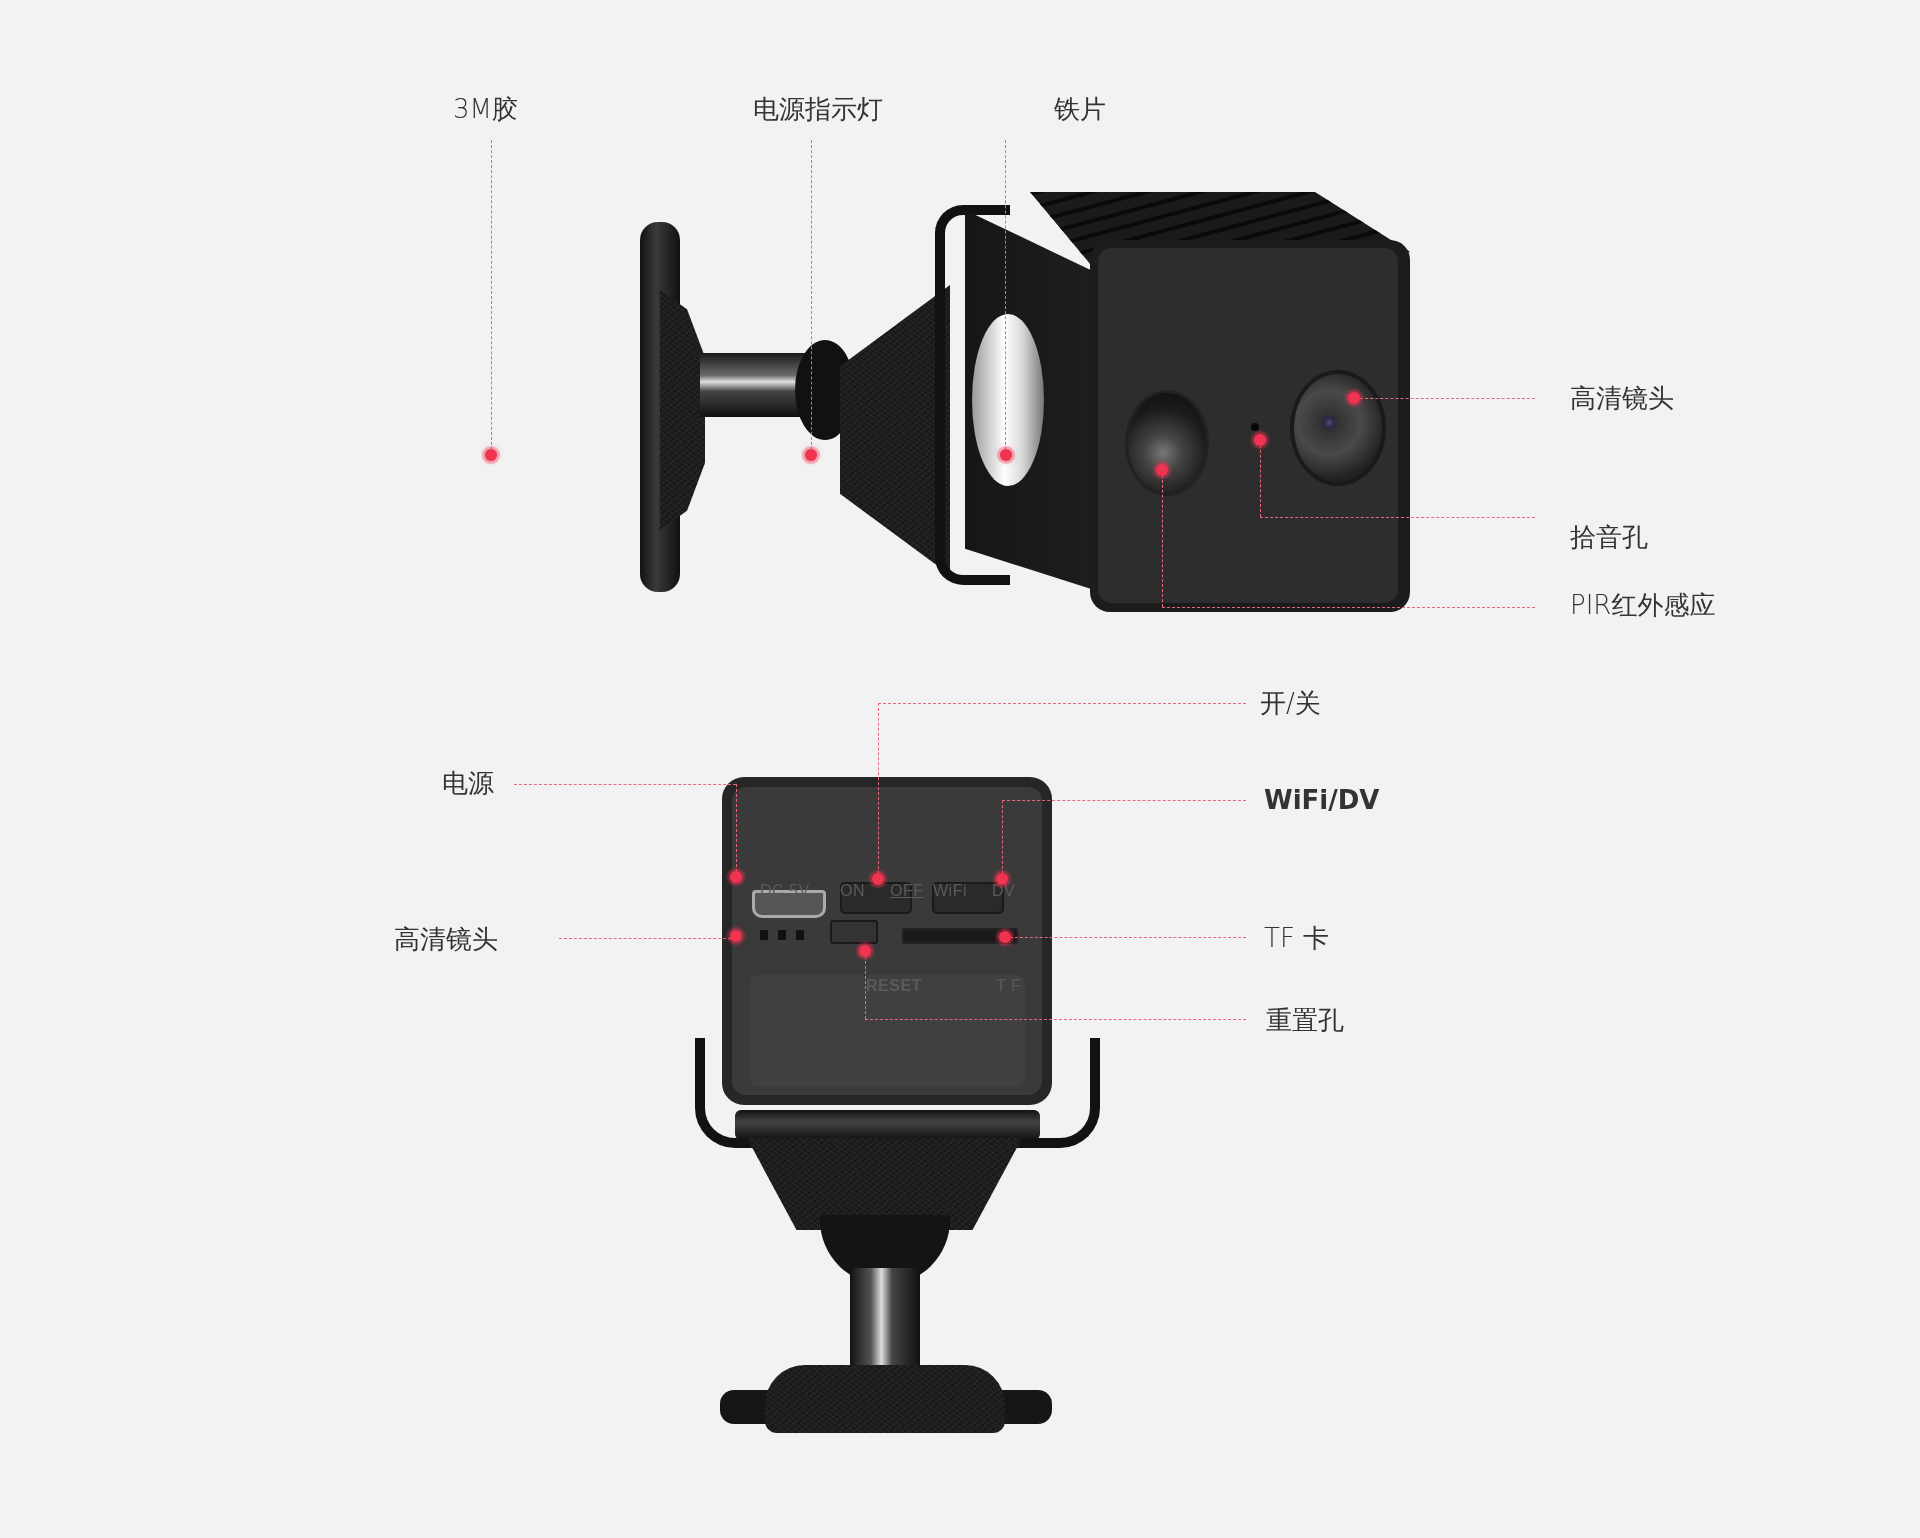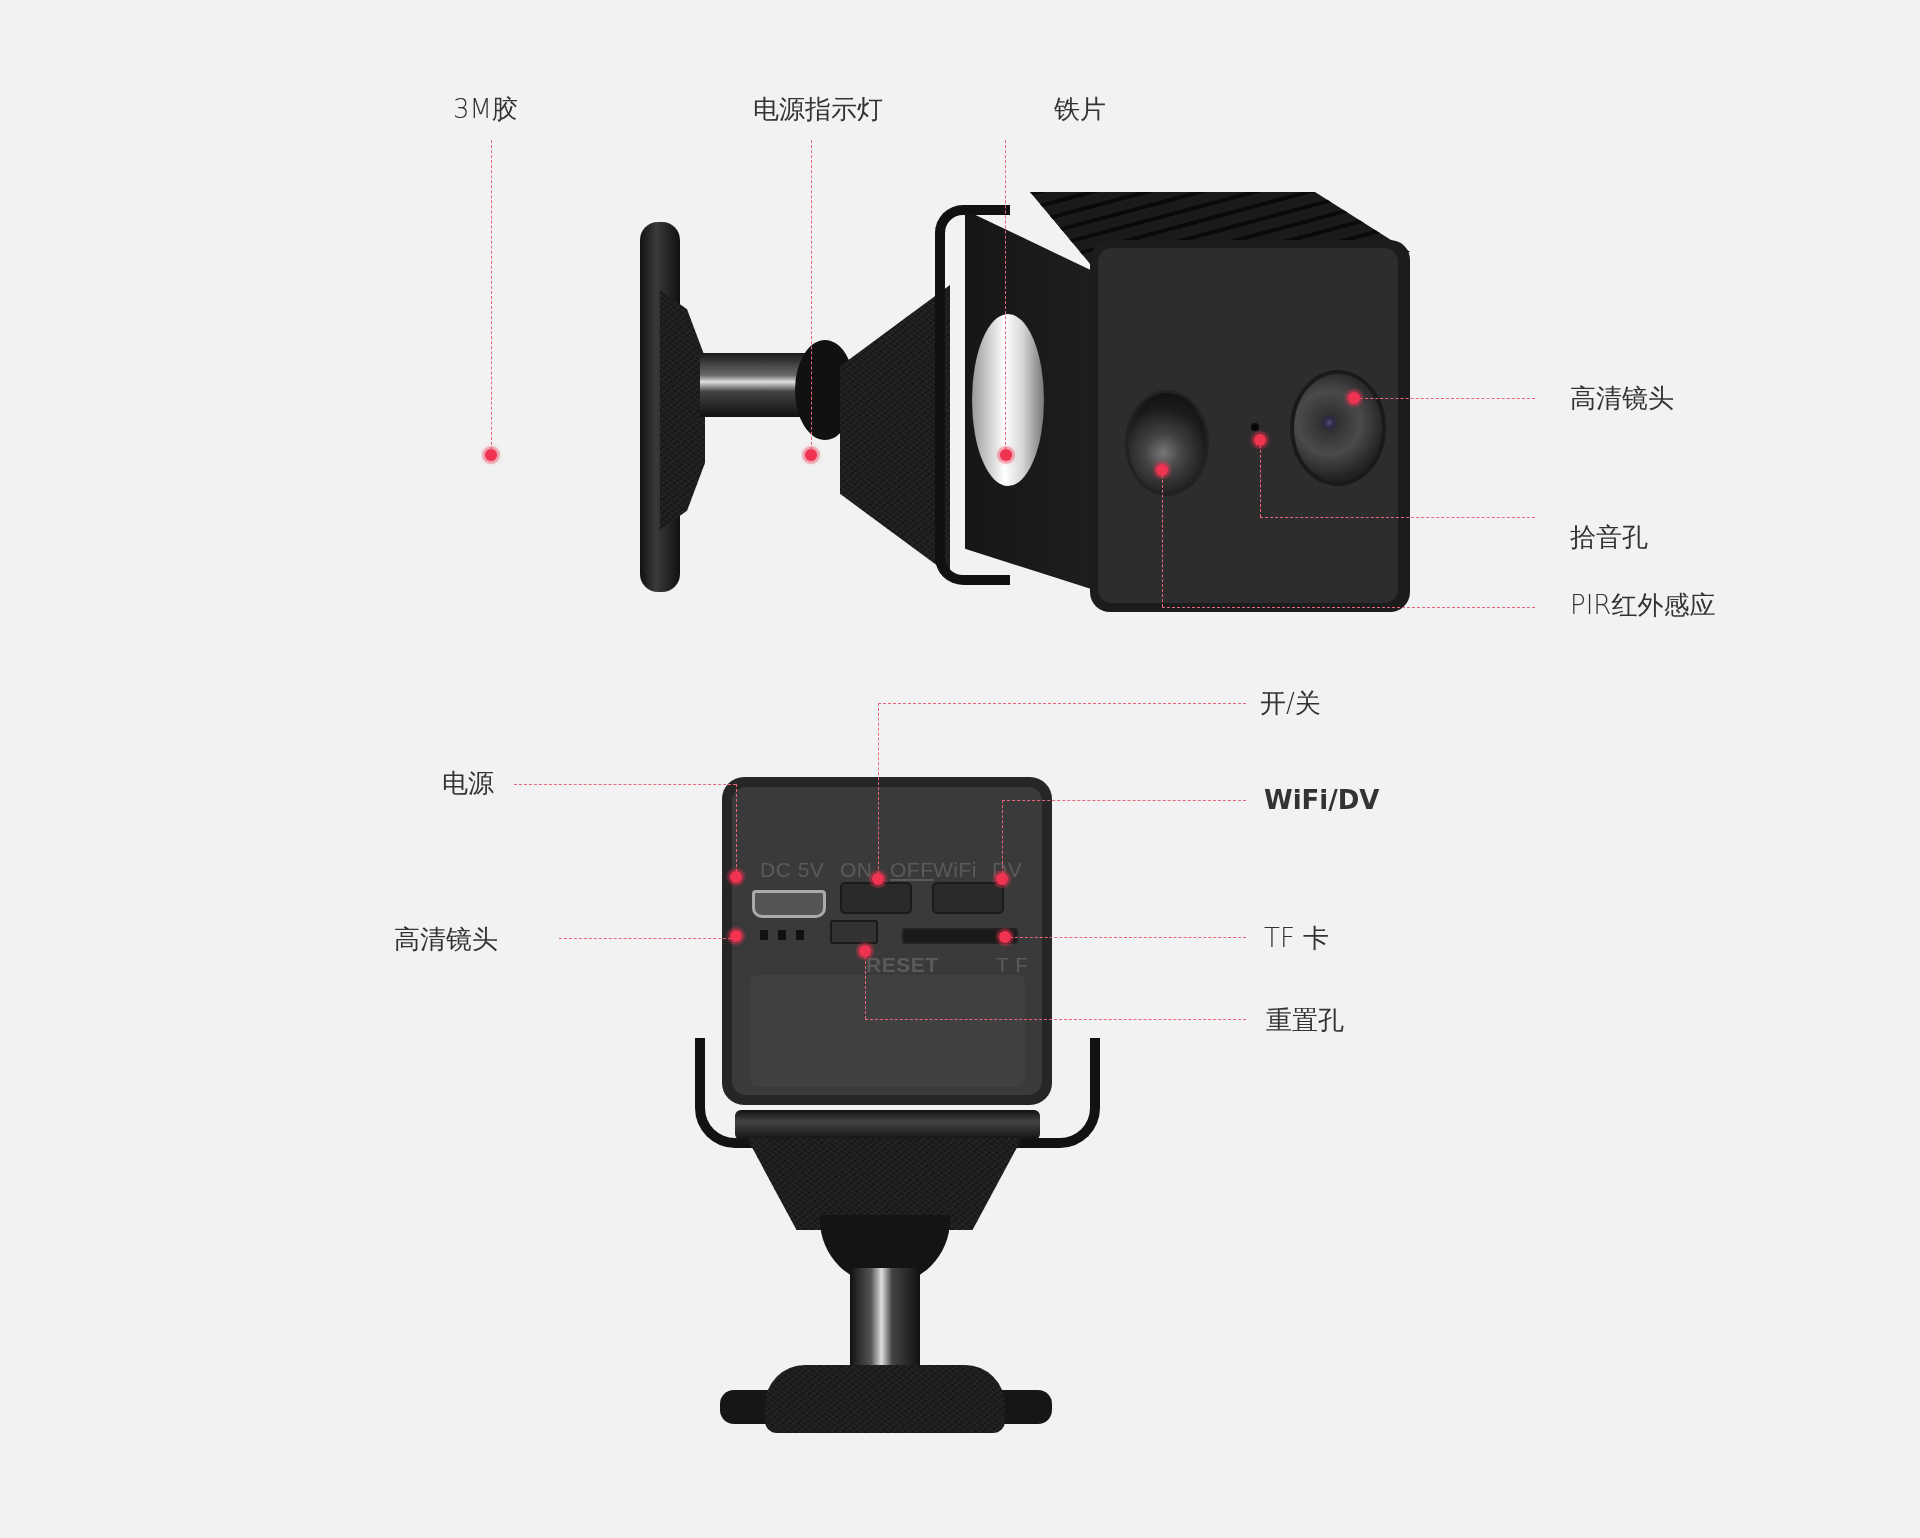--- a/index.html
+++ b/index.html
@@ -3,21 +3,21 @@
 <meta charset="utf-8">
 <style>
   html,body{margin:0;padding:0;}
   body{width:1920px;height:1538px;background:#f2f2f2;position:relative;overflow:hidden;font-family:"DejaVu Sans","Liberation Sans",sans-serif;}
   .label{position:absolute;font-size:26px;color:#333;white-space:nowrap;line-height:30px;font-weight:300;}
   .vline{position:absolute;width:0;border-left:1px dashed #e8677a;}
   .hline{position:absolute;height:0;border-top:1px dashed #e8677a;}
   .dot{position:absolute;width:12px;height:12px;margin:-6px 0 0 -6px;border-radius:50%;background:#ef3350;box-shadow:0 0 0 3px rgba(239,51,80,.3),0 0 6px rgba(239,51,80,.6);z-index:5;}
   .abs{position:absolute;}
   .leather{background:#1e1e1e;background-image:repeating-linear-gradient(35deg,rgba(255,255,255,.04) 0 1px,transparent 1px 4px),repeating-linear-gradient(-40deg,rgba(0,0,0,.35) 0 1px,transparent 1px 5px);}
-  .panel-text{position:absolute;font-size:21px;color:#5a5a5a;font-family:"Liberation Sans",sans-serif;letter-spacing:.5px;}
+  .panel-text{position:absolute;font-size:16px;color:#5a5a5a;font-family:"Liberation Sans",sans-serif;letter-spacing:.5px;margin-top:24px;}
 </style>
 </head>
 <body>
 
 <div>
 
   <div class="abs" style="left:640px;top:222px;width:40px;height:370px;background:linear-gradient(90deg,#111,#3a3a3a 40%,#111);border-radius:18px;"></div>
   <div class="abs leather" style="left:660px;top:290px;width:45px;height:240px;clip-path:polygon(0 0,60% 8%,100% 28%,100% 72%,60% 92%,0 100%);"></div>
 
   <div class="abs" style="left:700px;top:353px;width:110px;height:64px;background:linear-gradient(180deg,#1a1a1a,#6a6a6a 35%,#e0e0e0 45%,#444 60%,#111);"></div>

